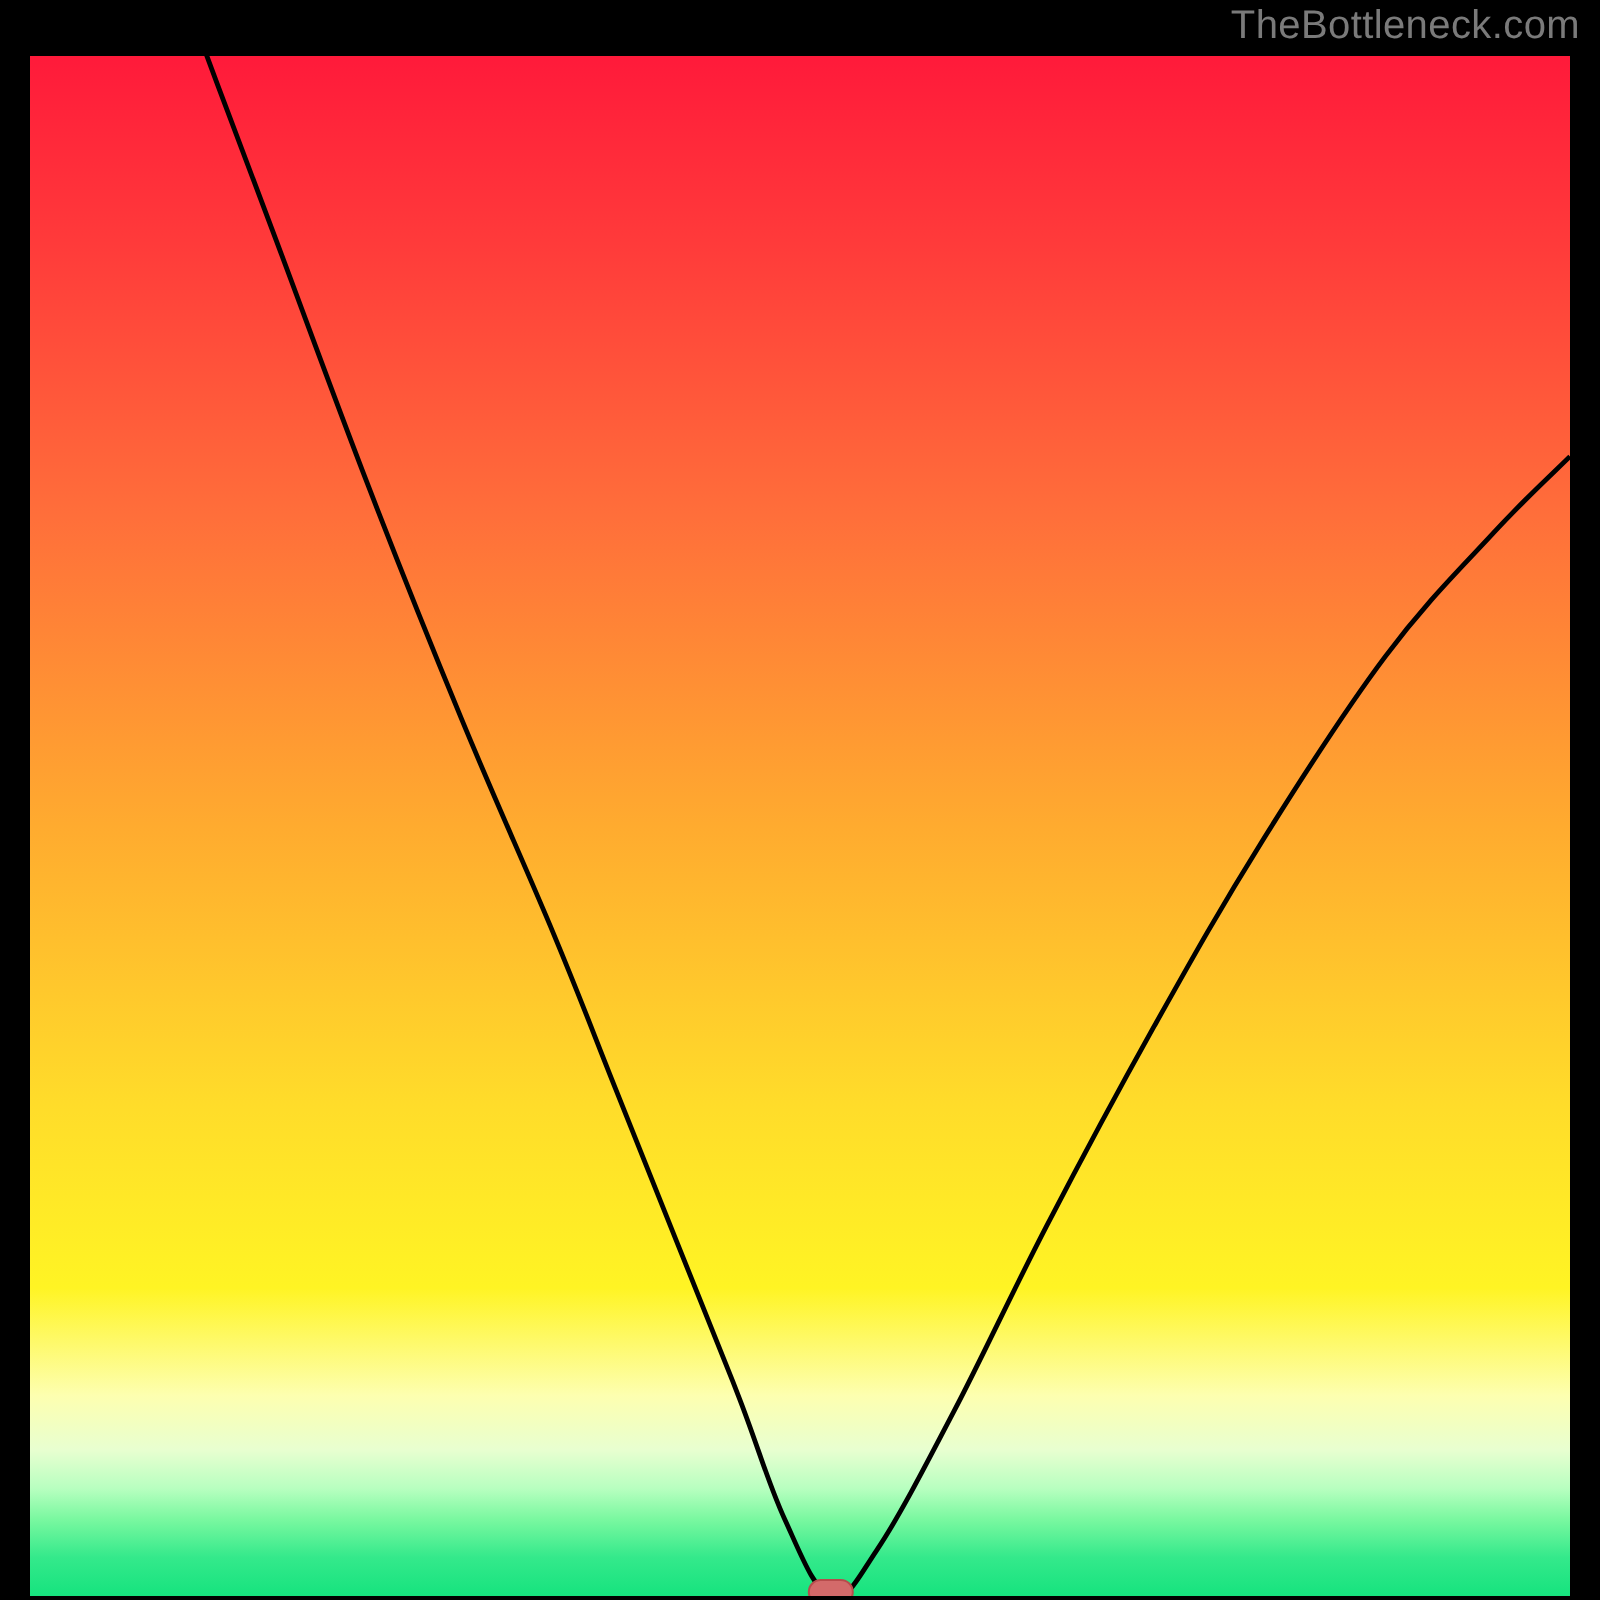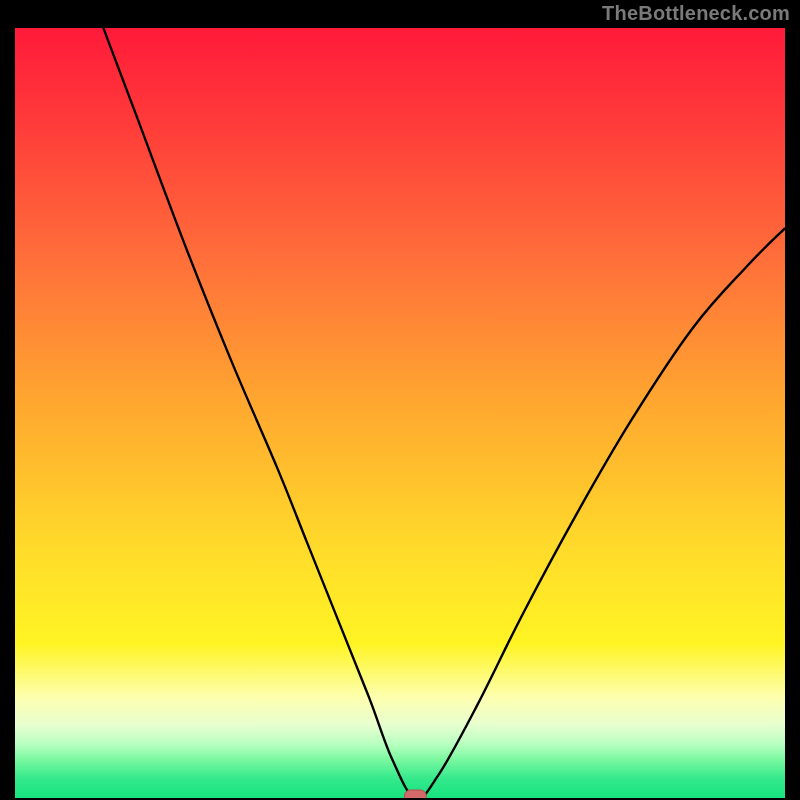--- a/index.html
+++ b/index.html
@@ -17,21 +17,21 @@
     width: 800px;
     height: 800px;
     background: #000;
   }
   .watermark {
     position: absolute;
     top: 2px;
     right: 10px;
     font-family: Arial, Helvetica, sans-serif;
     font-size: 20px;
-    font-weight: 700;
+    font-weight: 400;
     color: #7a7a7a;
     letter-spacing: 0.2px;
   }
   svg.plot {
     position: absolute;
     left: 15px;
     top: 28px;
     width: 770px;
     height: 770px;
     display: block;

